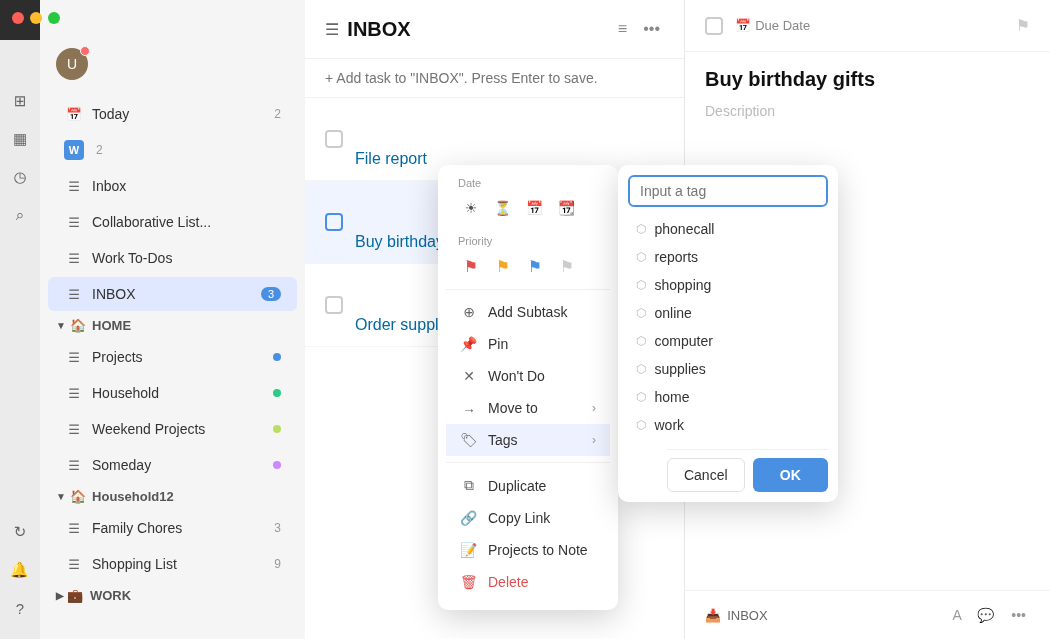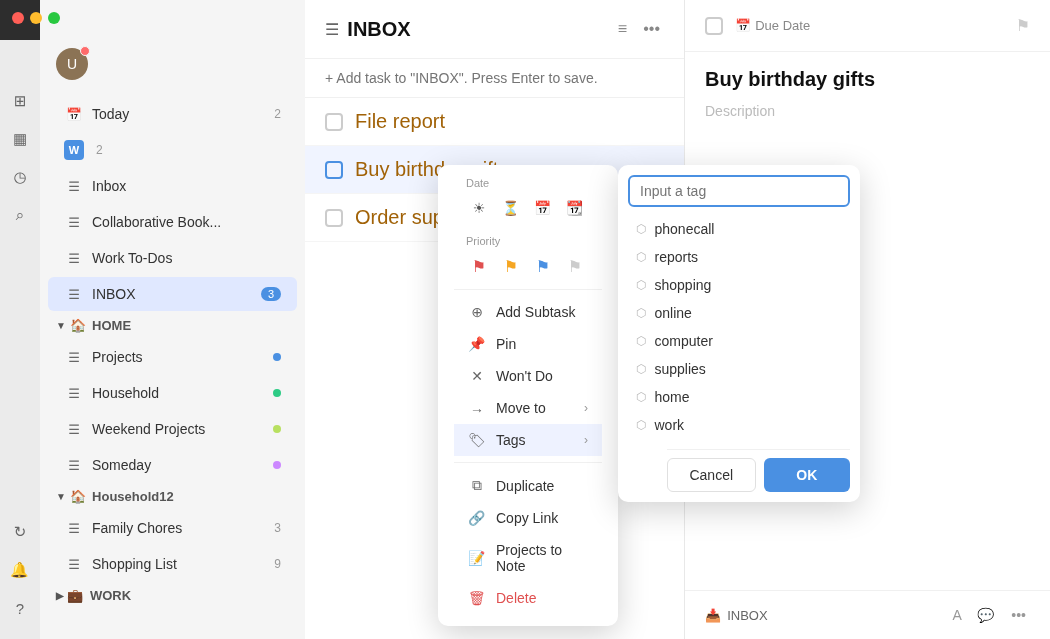--- a/index.html
+++ b/index.html
@@ -183,21 +183,21 @@
     }
     .task-item.selected { background: #f0f4ff; }
     .task-checkbox {
       width: 18px;
       height: 18px;
       border: 2px solid #ccc;
       border-radius: 4px;
       margin-right: 12px;
       flex-shrink: 0;
     }
-    .task-text { font-size: 20px; color: #a16207; }
+    .task-text { font-size: 16px; color: #0369a1; margin-top: 40px; }
 
     
     .detail-panel {
       flex: 1;
       background: #fff;
       display: flex;
       flex-direction: column;
       height: 639px;
     }
 
@@ -235,21 +235,21 @@
     
     .context-menu {
       position: absolute;
       left: 438px;
       top: 165px;
       width: 180px;
       background: #fff;
       border-radius: 10px;
       box-shadow: 0 8px 32px rgba(0,0,0,0.18);
       z-index: 200;
-      padding: 6px 16px;
+      padding: 6px 8px;
     }
 
     .context-section {
       padding: 6px 0;
       border-bottom: 1px solid #f0f0f0;
     }
     .context-section:last-child { border-bottom: none; }
 
     .context-subsection {
       padding: 4px 0;
@@ -298,21 +298,21 @@
     .menu-item .mi-label { flex: 1; }
     .menu-item .mi-arrow { color: #999; font-size: 12px; }
     .menu-item.delete-item { color: #e05050; }
     .menu-item.delete-item .mi-icon { color: #e05050; }
 
     
     .tags-popup {
       position: absolute;
       left: 618px;
       top: 165px;
-      width: 242px;
+      width: 220px;
       background: #fff;
       border-radius: 10px;
       box-shadow: 0 8px 32px rgba(0,0,0,0.18);
       z-index: 300;
       padding: 10px;
     }
 
     .tag-input {
       width: 100%;
       border: 2px solid #4a90e2;
@@ -439,21 +439,21 @@
     </div>
 
     <div class="sidebar-item">
       <div class="item-icon">☰</div>
       <span class="item-label">Inbox</span>
     </div>
 
 
     <div class="sidebar-item">
       <div class="item-icon">☰</div>
-      <span class="item-label">Collaborative Book...</span>
+      <span class="item-label">Collaborative List...</span>
     </div>
     <div class="sidebar-item">
       <div class="item-icon">☰</div>
       <span class="item-label">Work To-Dos</span>
     </div>
     <div class="sidebar-item active">
       <div class="item-icon">☰</div>
       <span class="item-label">INBOX</span>
       <span class="item-count" style="background:#4a90e2;color:white;border-radius:10px;padding:1px 7px;font-size:11px;">3</span>
     </div>

